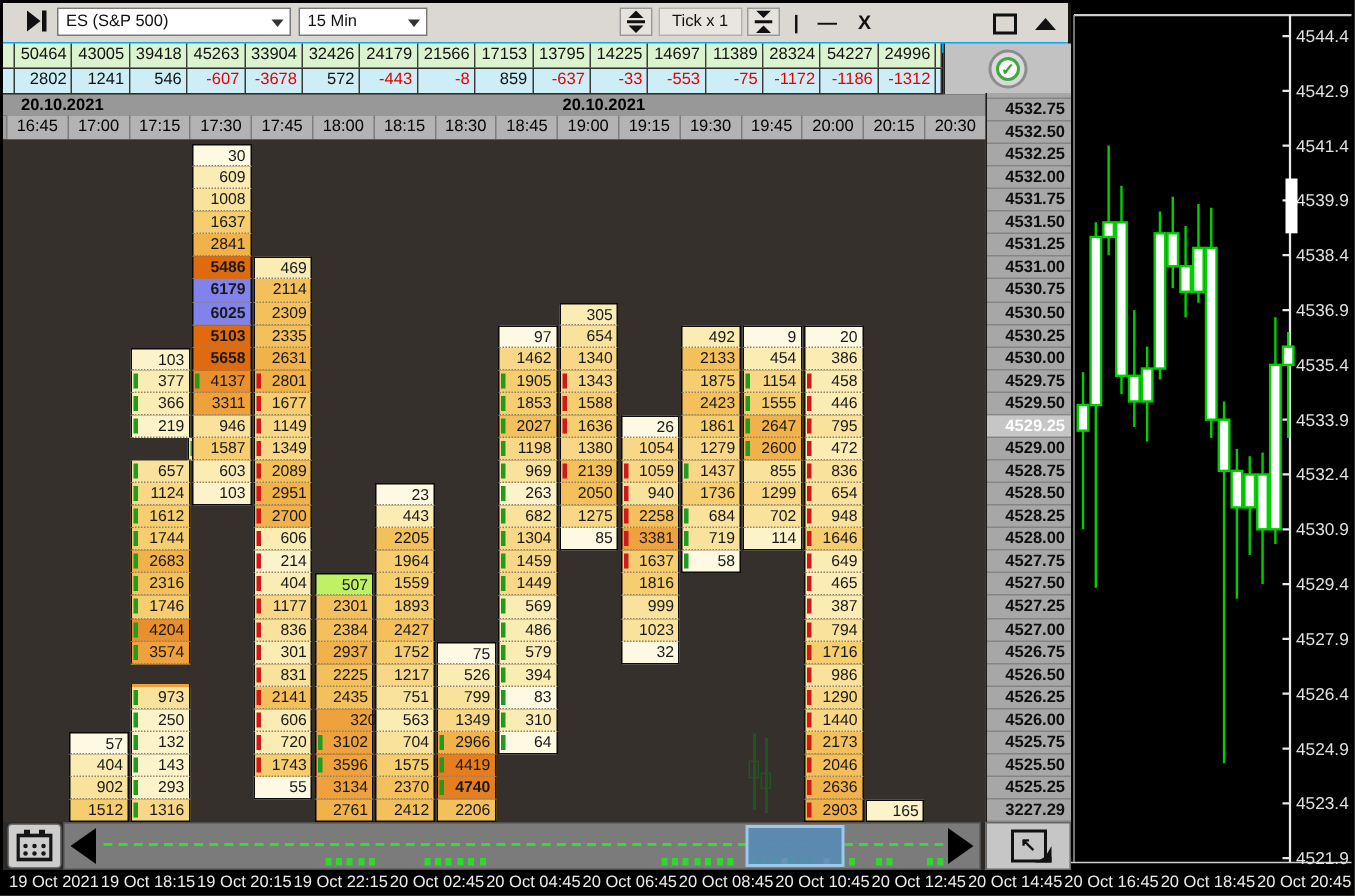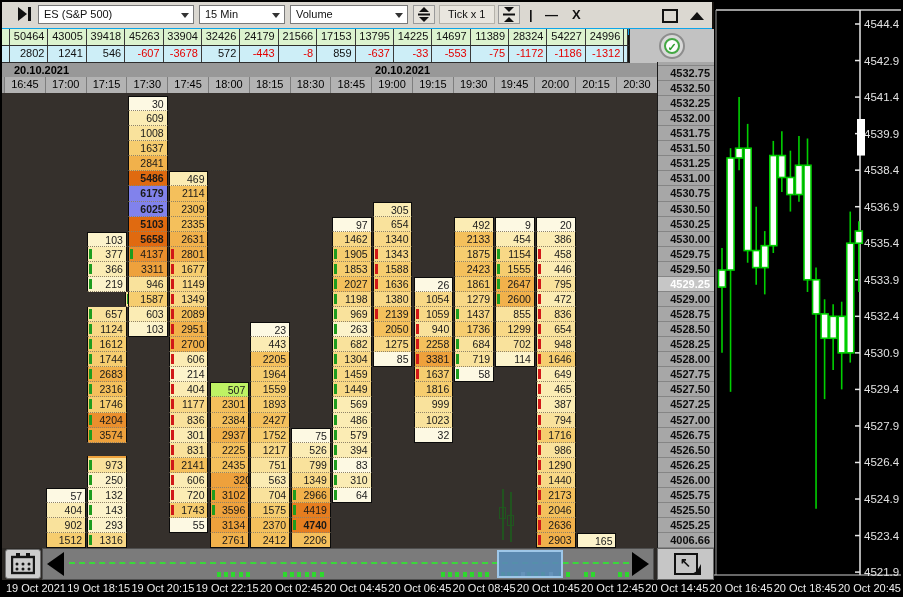--- a/index.html
+++ b/index.html
@@ -96,24 +96,20 @@
         <rect x="11" y="1" width="3" height="14" fill="#111"></rect>
     </svg>
     <div class="dd" style="left:36px;width:156px">
       <span>ES (S&amp;P 500)</span>
       <span class="arr"></span>
     </div>
     <div class="dd" style="left:197px;width:86px">
       <span>15 Min</span>
       <span class="arr"></span>
     </div>
-    <div class="dd" style="left:288px;width:118px">
-      <span>Volume</span>
-      <span class="arr"></span>
-    </div>
     <div class="tb-btn" style="left:411px">
       <svg width="12" height="15">
         <polygon points="6,0 11,5 1,5" fill="#111"></polygon>
           <rect x="0" y="6.5" width="12" height="2" fill="#111"></rect>
         <polygon points="6,15 11,10 1,10" fill="#111"></polygon>
       </svg>
     </div>
     <div class="tick-box" style="left:437px">
       <span>Tick x 1</span>
     </div>
@@ -885,21 +881,21 @@
       <div class="ladder-row" style="top: 320.37px;">4527.50</div>
       <div class="ladder-row" style="top: 335.44px;">4527.25</div>
       <div class="ladder-row" style="top: 350.51px;">4527.00</div>
       <div class="ladder-row" style="top: 365.58px;">4526.75</div>
       <div class="ladder-row" style="top: 380.65px;">4526.50</div>
       <div class="ladder-row" style="top: 395.72px;">4526.25</div>
       <div class="ladder-row" style="top: 410.79px;">4526.00</div>
       <div class="ladder-row" style="top: 425.86px;">4525.75</div>
       <div class="ladder-row" style="top: 440.93px;">4525.50</div>
       <div class="ladder-row" style="top: 456px;">4525.25</div>
-      <div class="ladder-row" style="top: 471.07px;">4006.66</div>
+      <div class="ladder-row" style="top: 471.07px;">3227.29</div>
     </div>
 
   <div id="bottombar">
     <div id="cal-btn">
       <svg width="24" height="22">
         <rect x="1" y="4" width="22" height="16" fill="none" stroke="#161616" stroke-width="2.4"></rect>
         <rect x="5" y="0" width="4" height="5" fill="#161616"></rect>
           <rect x="15" y="0" width="4" height="5" fill="#161616"></rect>
         <circle cx="6" cy="11" r="1.5" fill="#161616"></circle>
           <circle cx="12" cy="11" r="1.5" fill="#161616"></circle>

